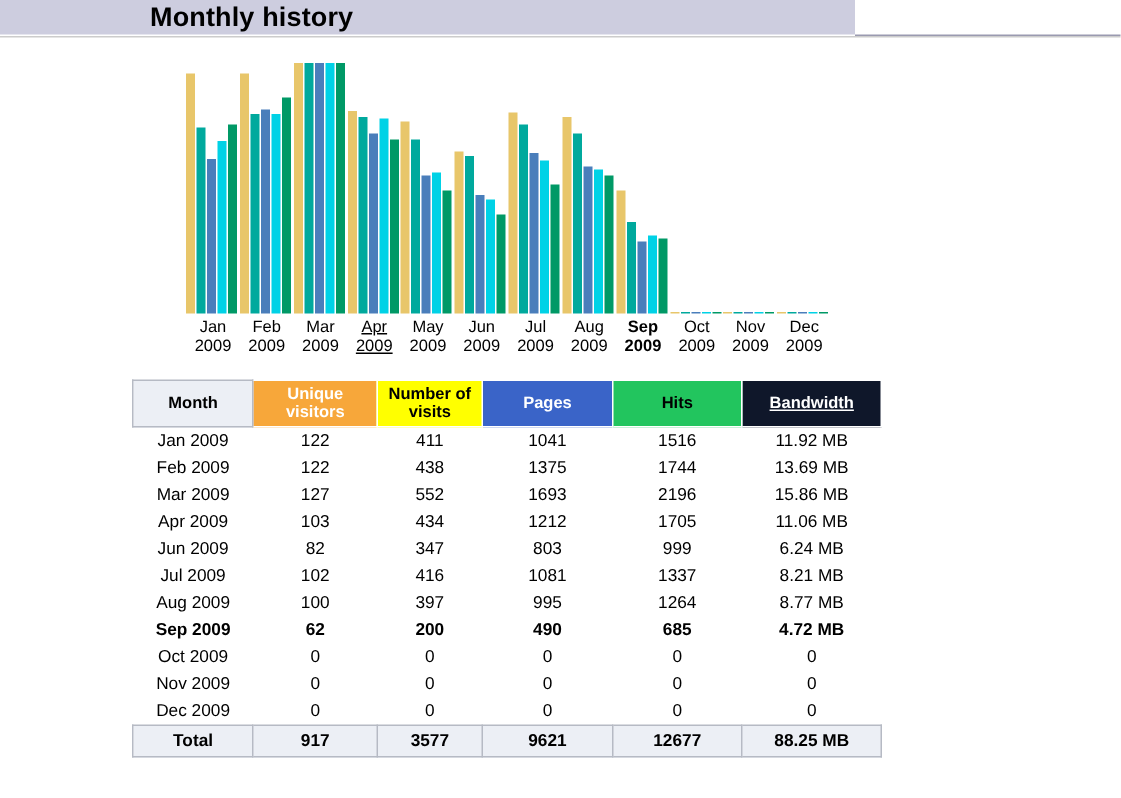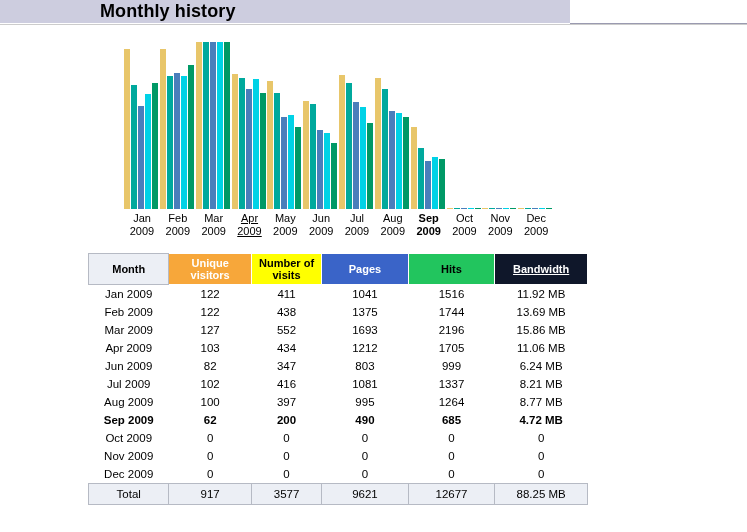--- a/index.html
+++ b/index.html
@@ -166,20 +166,21 @@
     text-align: right;
     padding-right: 10px;
   }
   tr.current-row td {
     font-weight: bold;
   }
   tr.total-row td {
     background: #eceff5;
     border: 1px solid #b6bac4;
     height: 20px;
+    font-weight: bold;
   }
   tr.total-row td.month-cell {
     text-align: center;
     padding-right: 4px;
   }
 </style>
 </head>
 <body>
 
 <div class="page">

